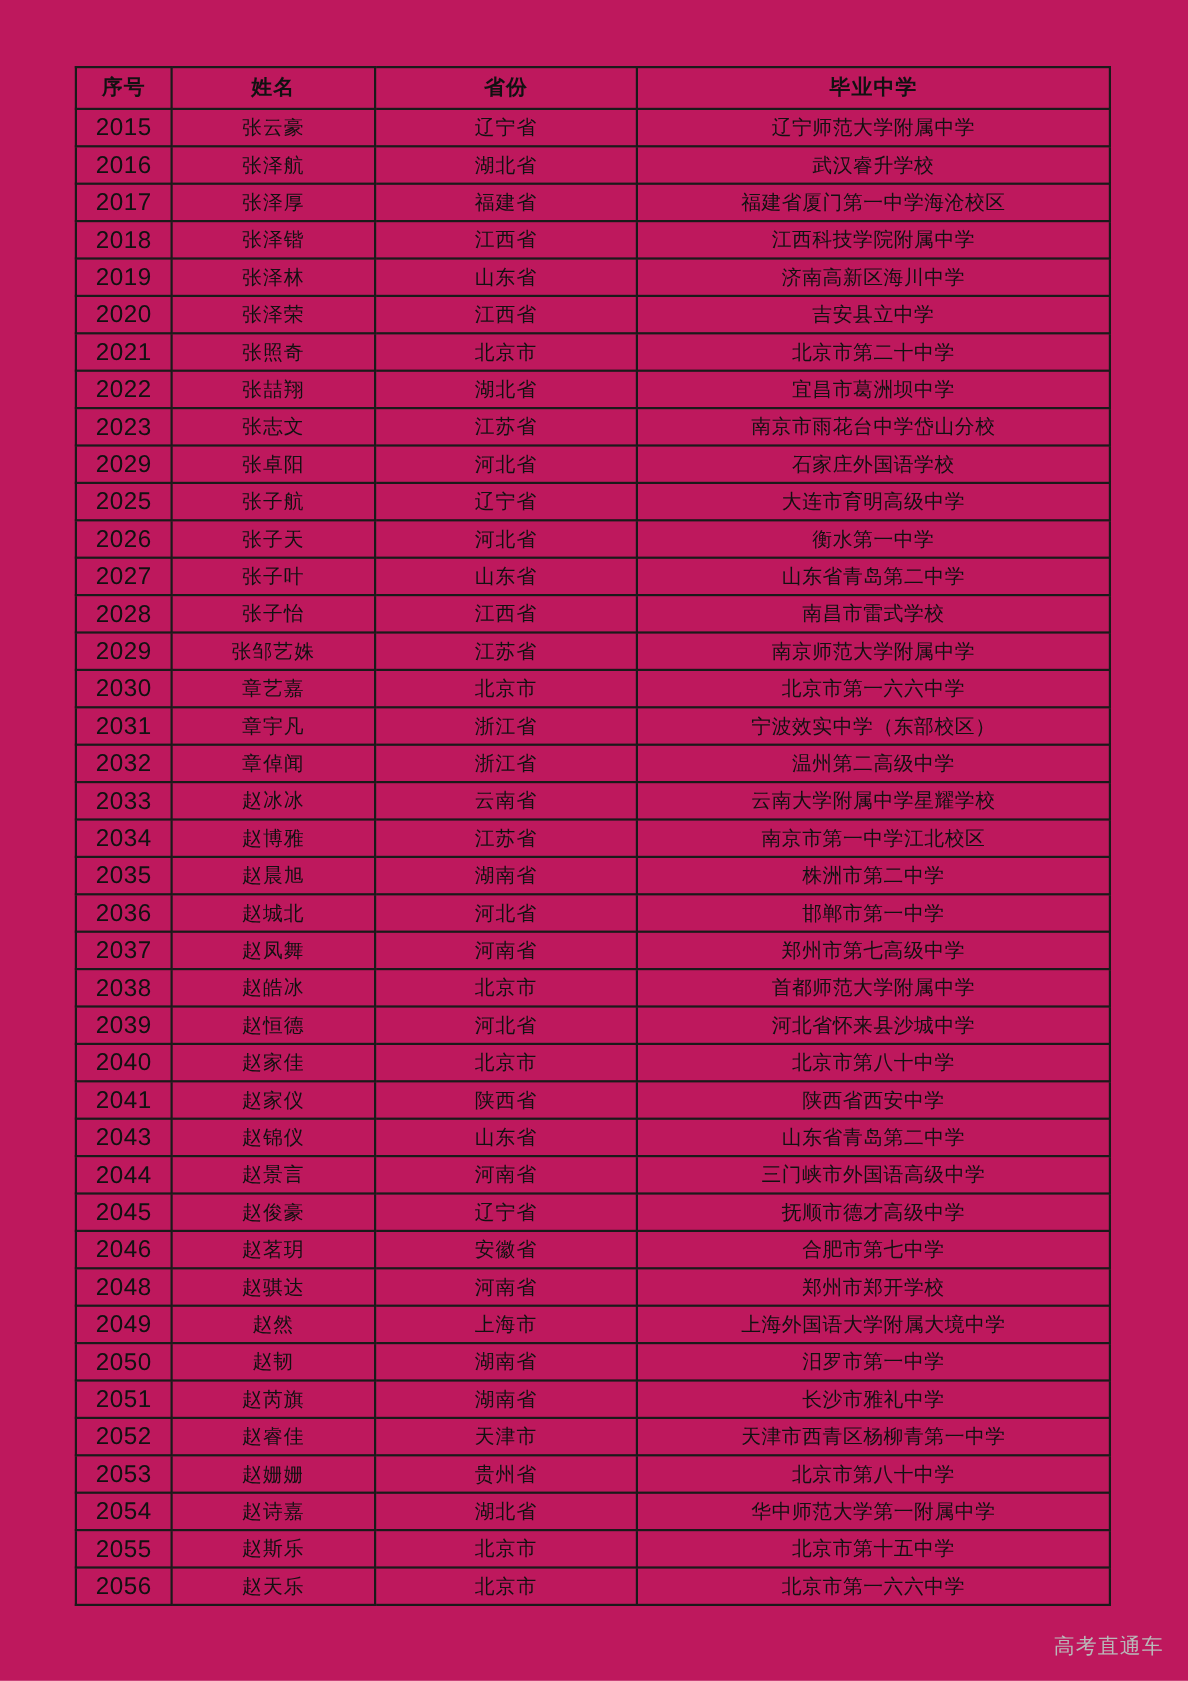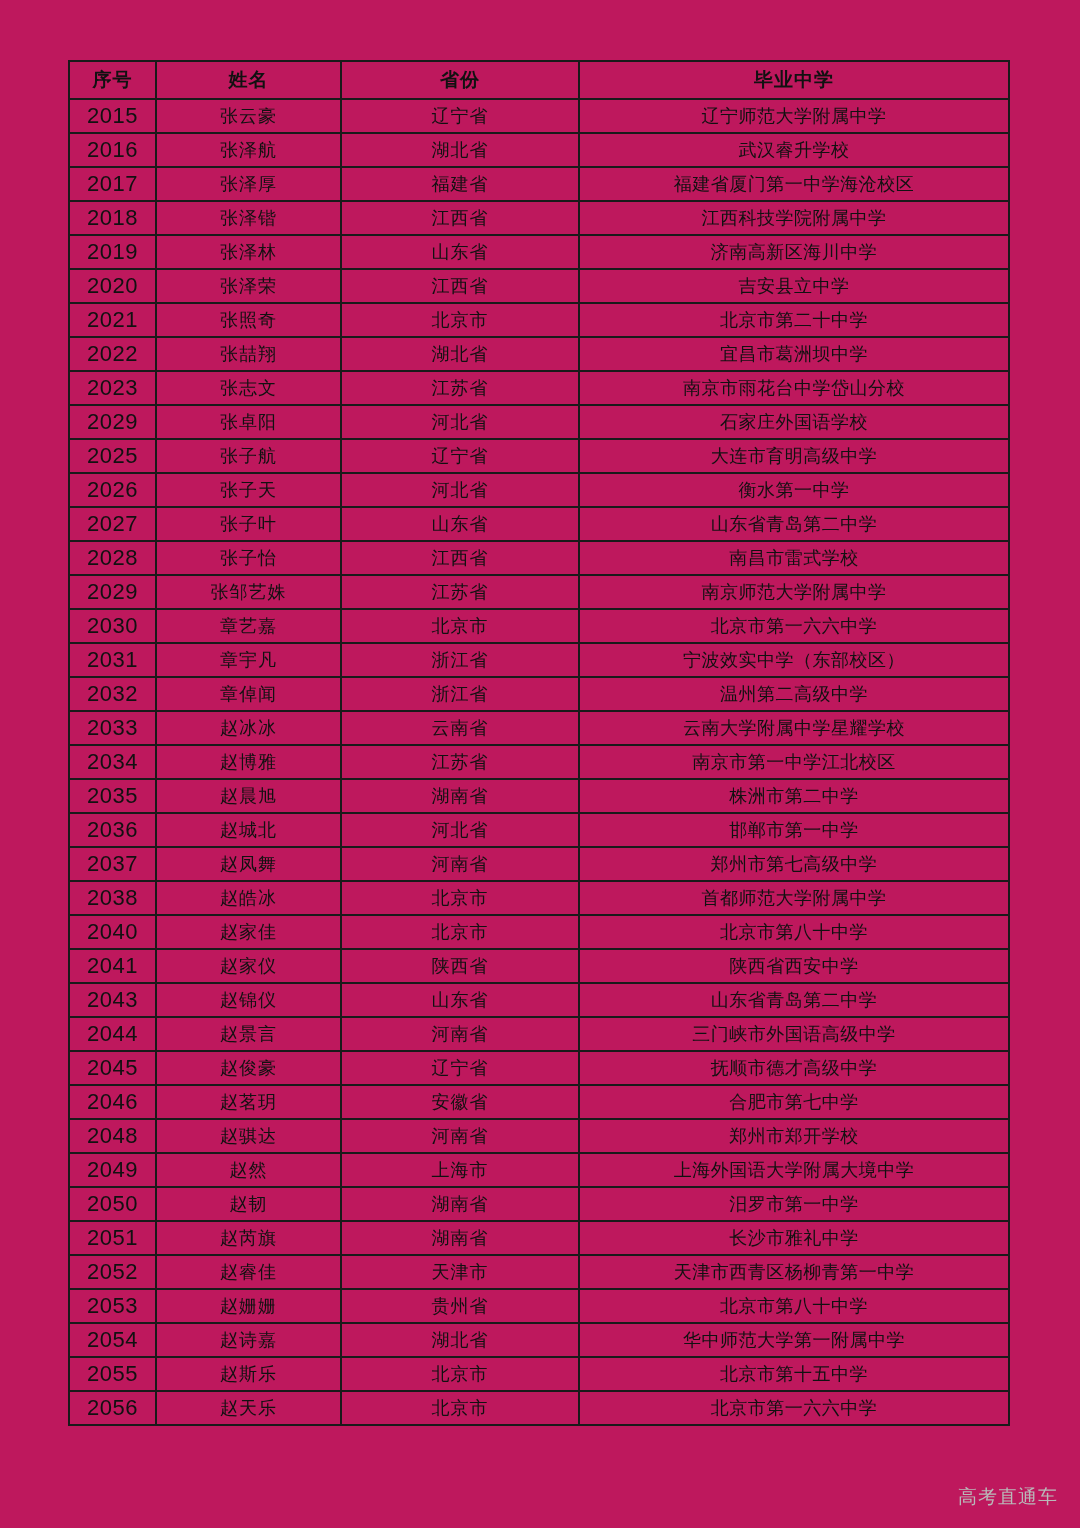--- a/index.html
+++ b/index.html
@@ -241,20 +241,26 @@
             <td class="prov">河南省</td>
             <td class="school">郑州市第七高级中学</td>
           </tr>
           <tr>
             <td class="idx">2038</td>
             <td class="name">赵皓冰</td>
             <td class="prov">北京市</td>
             <td class="school">首都师范大学附属中学</td>
           </tr>
           <tr>
+            <td class="idx">2039</td>
+            <td class="name">赵恒德</td>
+            <td class="prov">河北省</td>
+            <td class="school">河北省怀来县沙城中学</td>
+          </tr>
+          <tr>
             <td class="idx">2040</td>
             <td class="name">赵家佳</td>
             <td class="prov">北京市</td>
             <td class="school">北京市第八十中学</td>
           </tr>
           <tr>
             <td class="idx">2041</td>
             <td class="name">赵家仪</td>
             <td class="prov">陕西省</td>
             <td class="school">陕西省西安中学</td>

